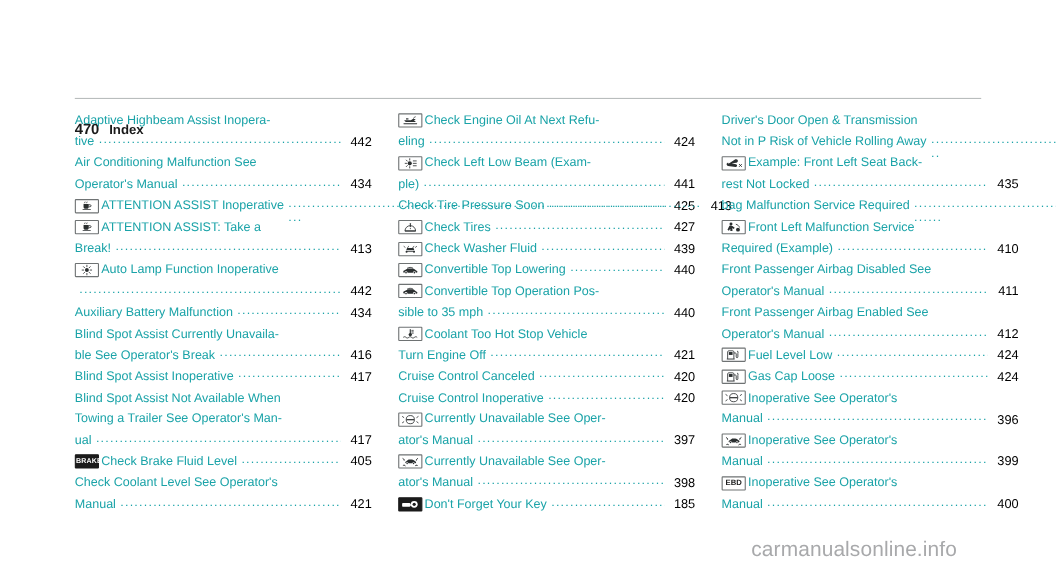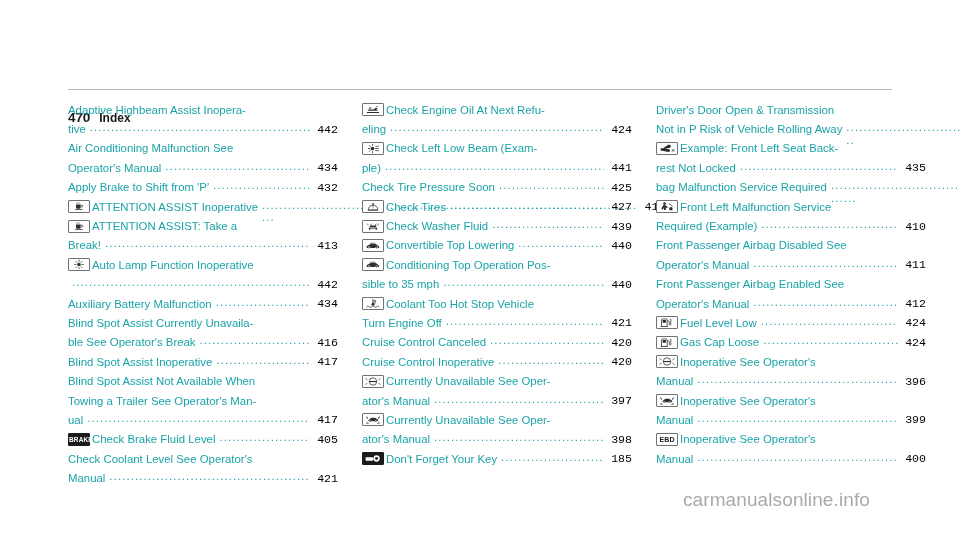--- a/index.html
+++ b/index.html
@@ -103,21 +103,20 @@
     flex: 0 0 auto;
     max-width: none;
   }
   .eline .pg {
     flex: 0 0 auto;
     color: #000000;
     font-size: 11.6px;
     text-align: right;
     min-width: 22px;
     margin-left: 3px;
-    font-family: Liberation Mono, monospace;
   }
 
   
   .eline .spring {
     flex: 1 1 auto;
     min-width: 0;
   }
 
   
   .wicon {
@@ -203,27 +202,20 @@
           <span class="pg"></span>
         </div>
         <div class="eline">
           <span class="txt">Operator's Manual</span>
           <span class="leader"></span>
           <span class="pg">434</span>
         </div>
       </div>
       <div class="entry">
         <div class="eline">
-          <span class="txt">Apply Brake to Shift from 'P'</span>
-          <span class="leader"></span>
-          <span class="pg">432</span>
-        </div>
-      </div>
-      <div class="entry">
-        <div class="eline">
           <span class="wicon">
             <svg viewBox="0 0 22 13" xmlns="http://www.w3.org/2000/svg">
               <path fill="#2b2f30" d="M7.4 4.2h5.6v3.1c0 1.1-.9 1.9-2 1.9h-1.6c-1.1 0-2-.8-2-1.9z"></path>
               <path fill="none" stroke="#2b2f30" stroke-width="0.9" d="M13.2 4.9h1.1c.7 0 1.2.5 1.2 1.1s-.5 1.1-1.2 1.1h-1.1"></path>
               <rect fill="#2b2f30" x="6.3" y="9.7" width="9" height="0.9" rx="0.4"></rect>
               <path fill="none" stroke="#2b2f30" stroke-width="0.9" d="M9.1 1.6c0 .8-.8.9-.8 1.6M11.3 1.6c0 .8-.8.9-.8 1.6"></path>
             </svg>
           </span>
           <span class="txt">ATTENTION ASSIST Inoperative</span>
           <span class="spring"></span>
@@ -444,21 +436,21 @@
           <span class="wicon">
             <svg viewBox="0 0 22 13" xmlns="http://www.w3.org/2000/svg">
               <path fill="#2b2f30" d="M3.4 8.2c0-.8.7-1.4 1.5-1.6l2.8-1.5c.4-.2.9-.3 1.4-.3h4c1.1 0 2.1.4 2.9 1.1l1.3 1.1c.8.2 1.3.7 1.3 1.4 0 .6-.5 1-1.1 1H4.5c-.6 0-1.1-.4-1.1-1.2z"></path>
               <circle fill="#ffffff" cx="6.4" cy="9.2" r="1.5"></circle>
               <circle fill="#2b2f30" cx="6.4" cy="9.2" r="0.9"></circle>
               <circle fill="#ffffff" cx="15.4" cy="9.2" r="1.5"></circle>
               <circle fill="#2b2f30" cx="15.4" cy="9.2" r="0.9"></circle>
               <path fill="none" stroke="#2b2f30" stroke-width="0.9" d="M7.6 4.6c1.5-1.2 4.9-1.3 6.4 0"></path>
             </svg>
           </span>
-          <span class="txt">Conditioning Top Operation Pos-</span>
+          <span class="txt">Convertible Top Operation Pos-</span>
           <span class="spring"></span>
           <span class="pg"></span>
         </div>
         <div class="eline">
           <span class="txt">sible to 35 mph</span>
           <span class="leader"></span>
           <span class="pg">440</span>
         </div>
       </div>
       <div class="entry">

